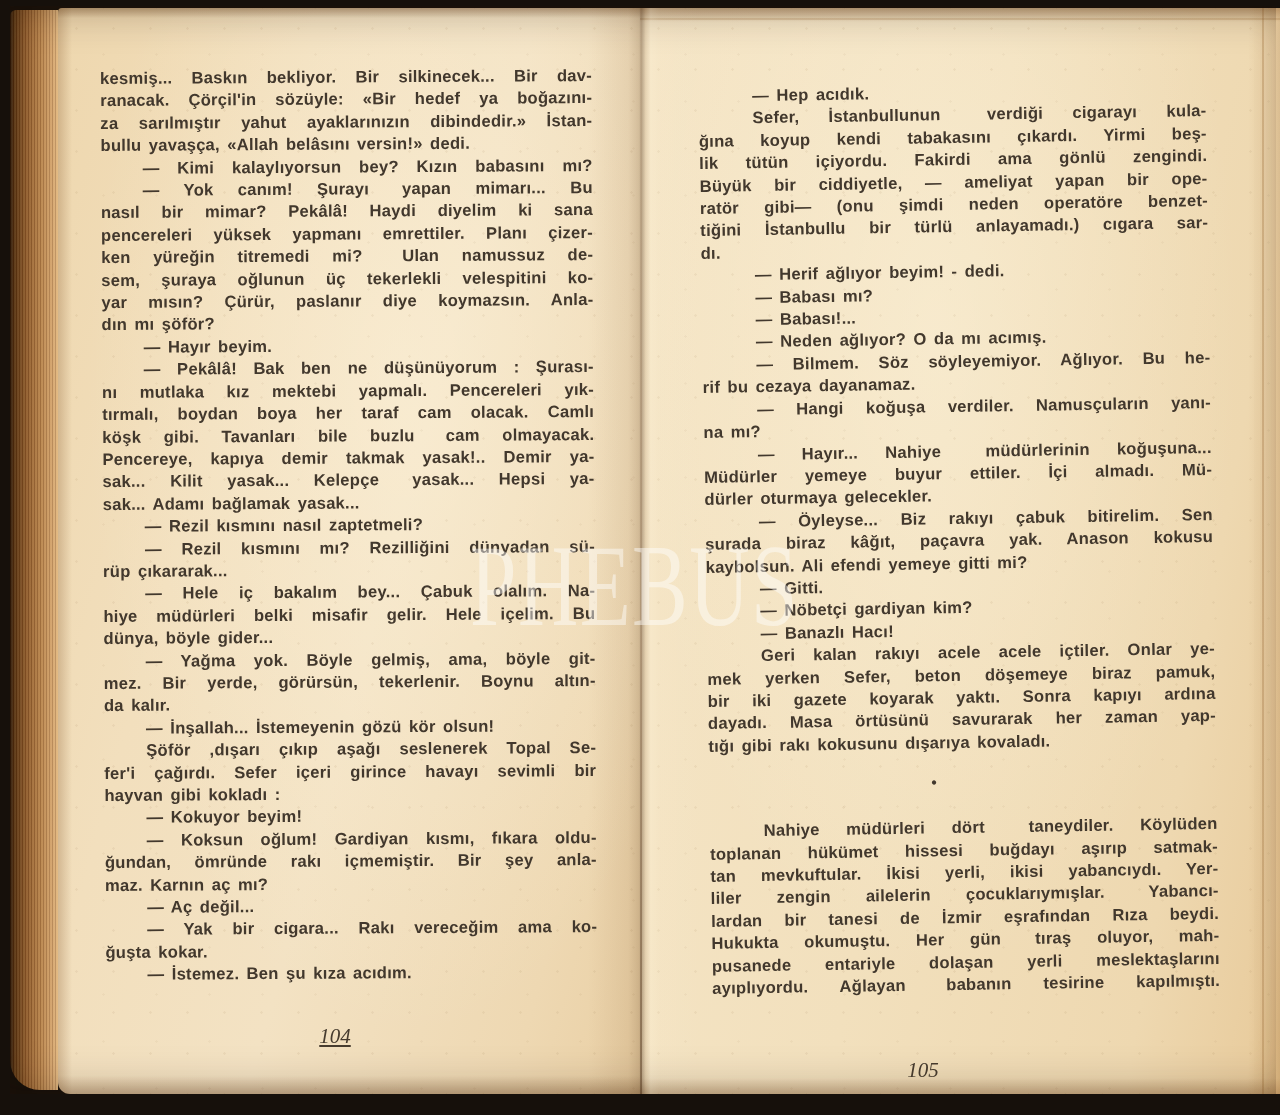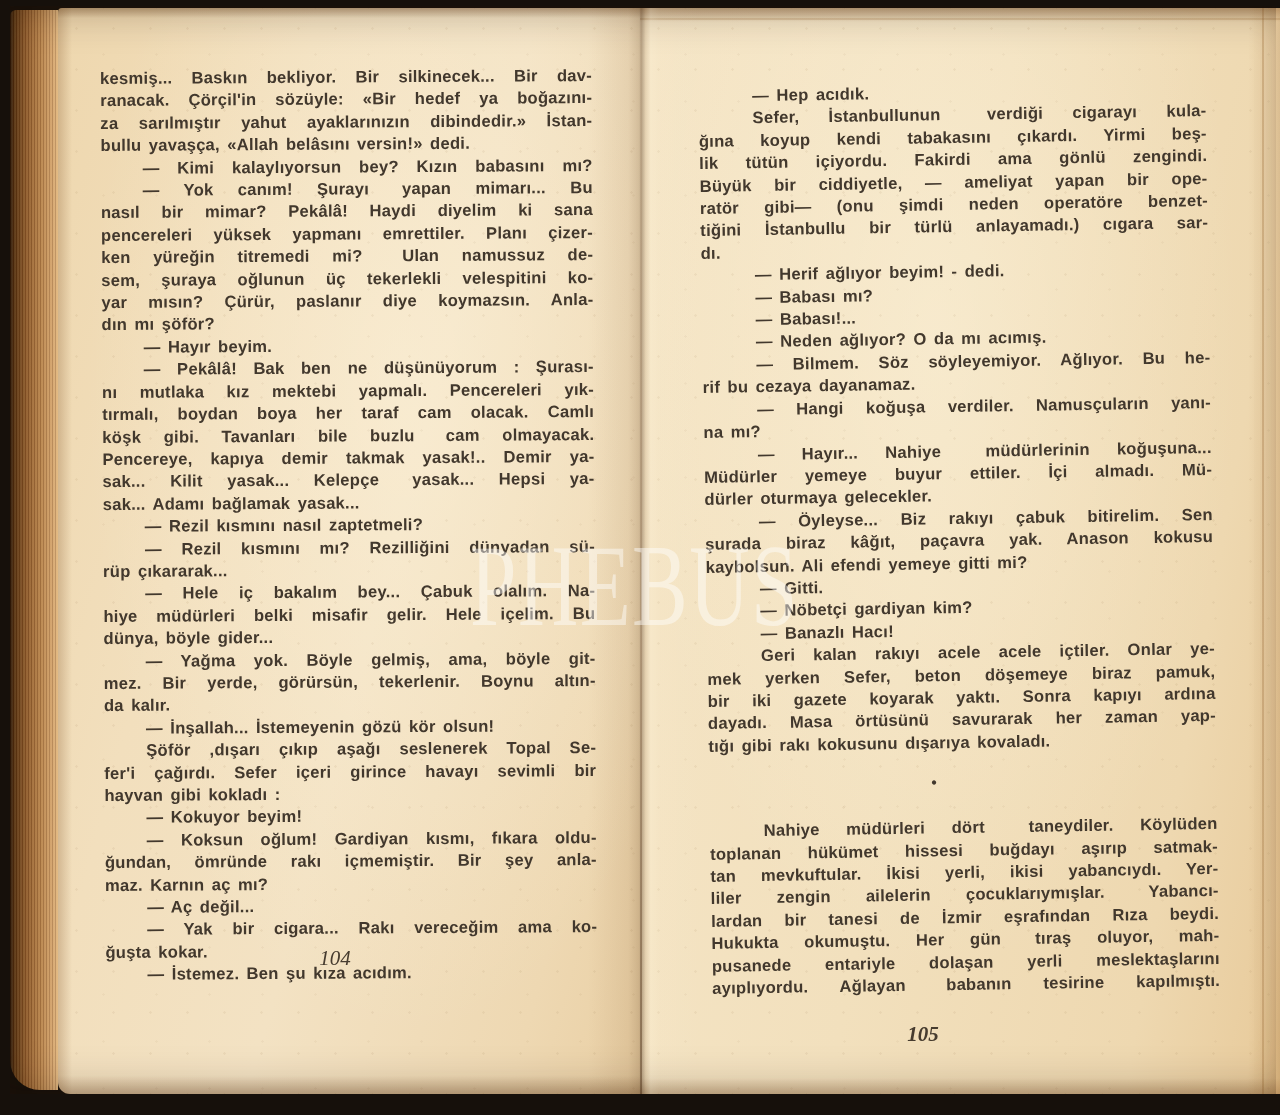--- a/index.html
+++ b/index.html
@@ -95,22 +95,22 @@
   .j { text-align:justify; text-align-last:justify; text-justify:inter-word; }
   .i { text-indent:42px; }
   .col-right .i { text-indent:54px; }
   .s { height:63px; line-height:56px; text-align:center; text-indent:-58px; font-size:15px; letter-spacing:0; }
 
   .pagenum {
     position:absolute; z-index:10;
     font-family:"Liberation Serif", serif; font-style:italic;
     font-size:21px; font-weight:400; color:#473c2f; text-align:center;
   }
-  .pn-left  { left:42px; top:938px;  width:492px; text-indent:-22px; }
-  .pn-right { left:58px; top:1014px; width:508px; text-indent:-58px;font-weight:bold; }
+  .pn-left  { left:42px; top:1016px;  width:492px; text-indent:-22px;text-decoration:underline; }
+  .pn-right { left:58px; top:1050px; width:508px; text-indent:-58px; }
 
   .watermark {
     position:absolute; left:470px; top:528px; z-index:50; pointer-events:none;
     font-family:"Liberation Serif", serif; font-size:116px; line-height:1;
     letter-spacing:2px; color:rgba(255,255,255,0.45);
     transform:scaleX(0.72); transform-origin:0 0;
   }
 </style>
 </head>
 <body>

